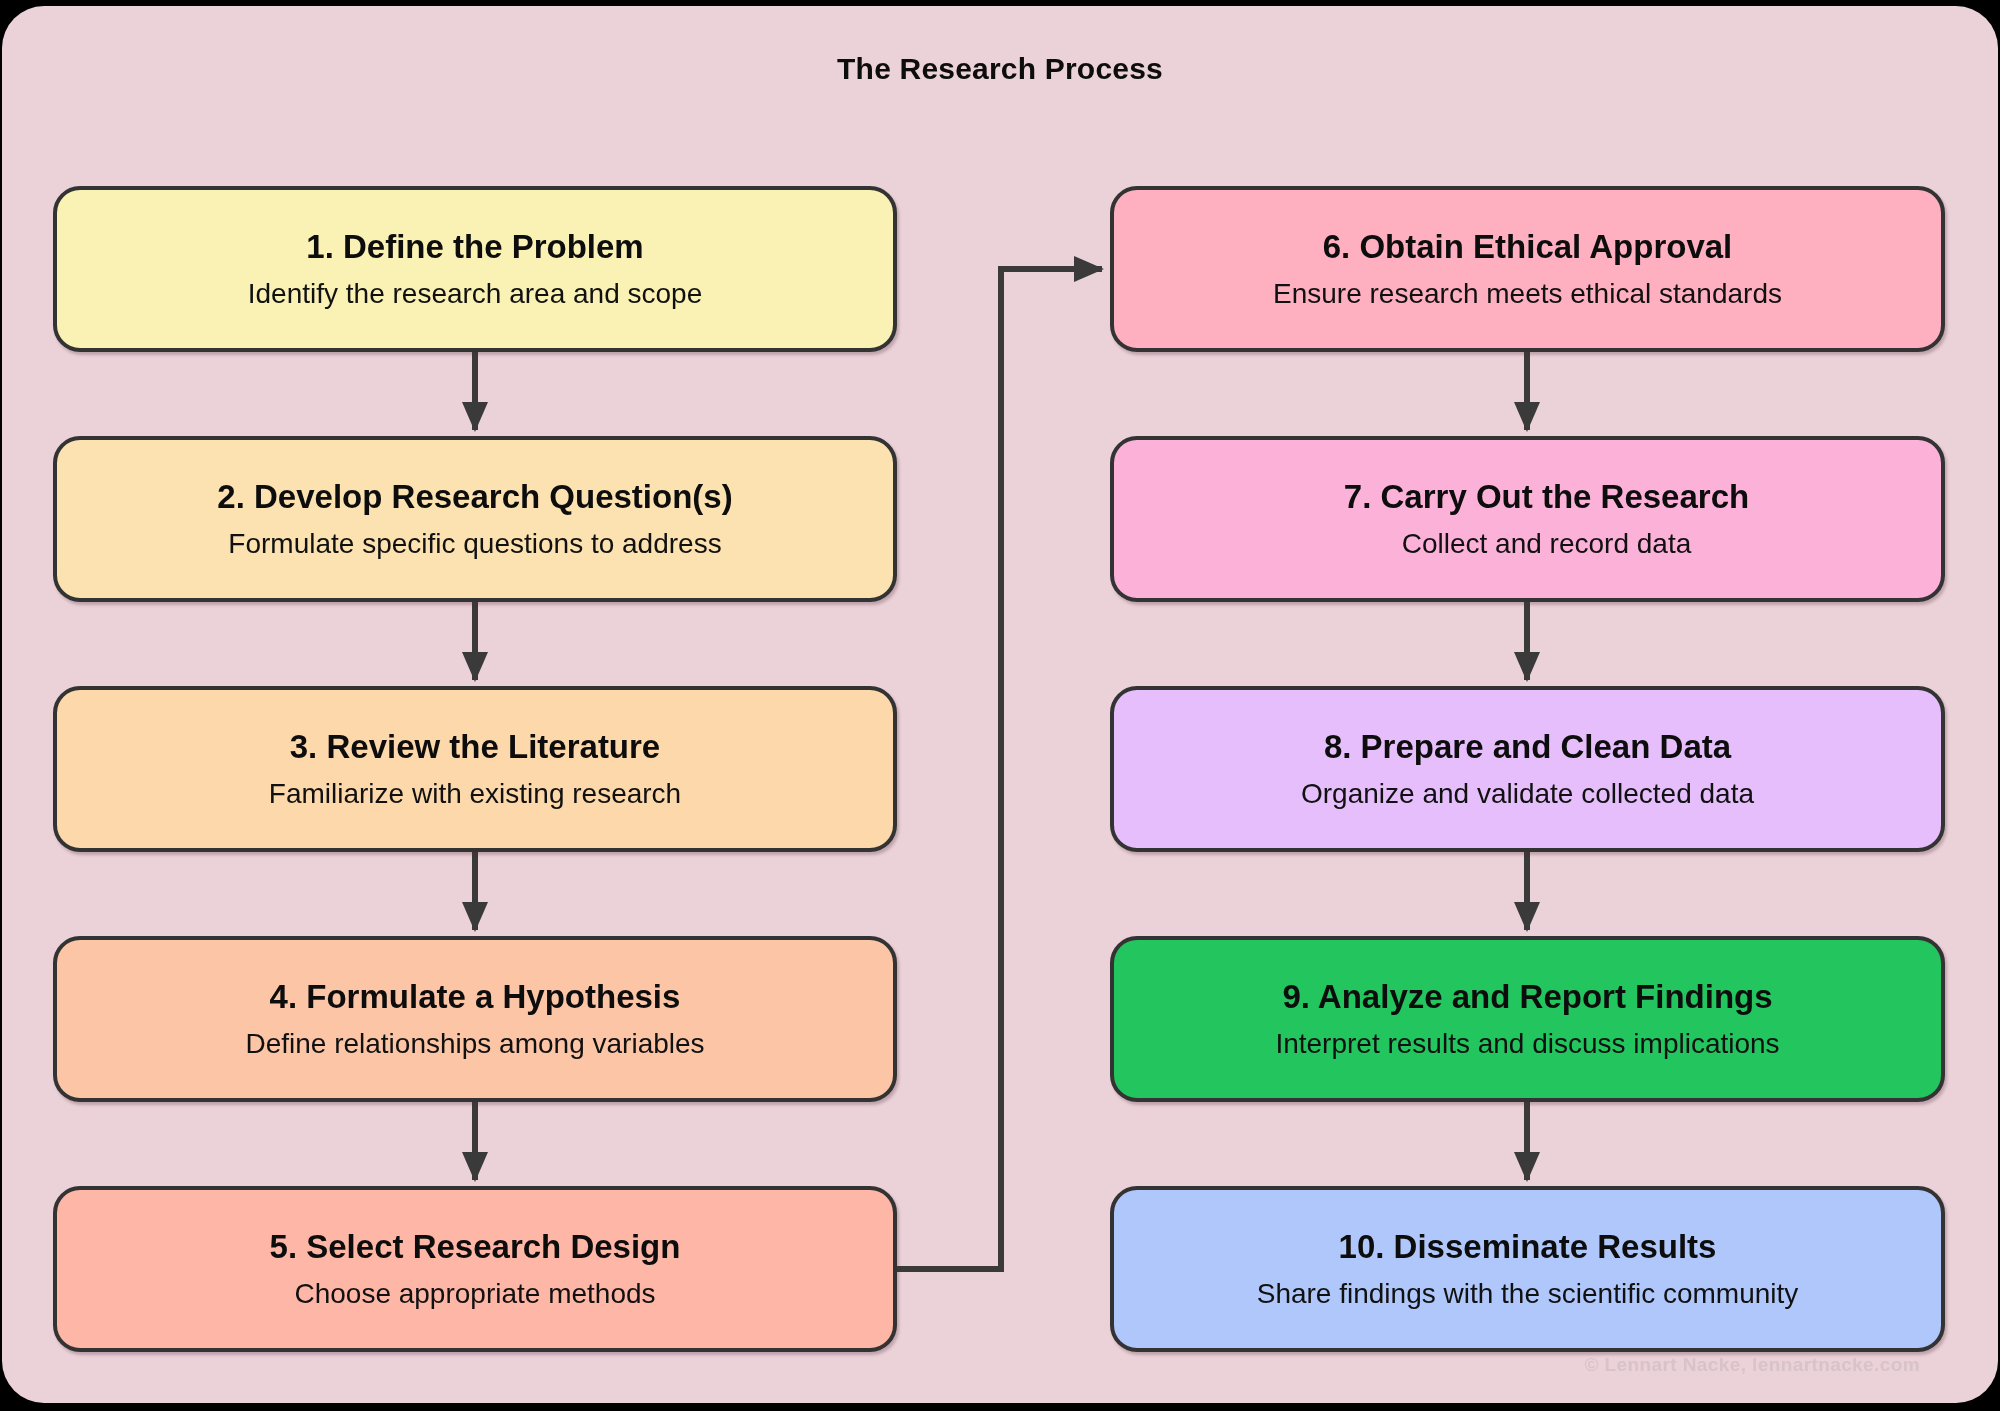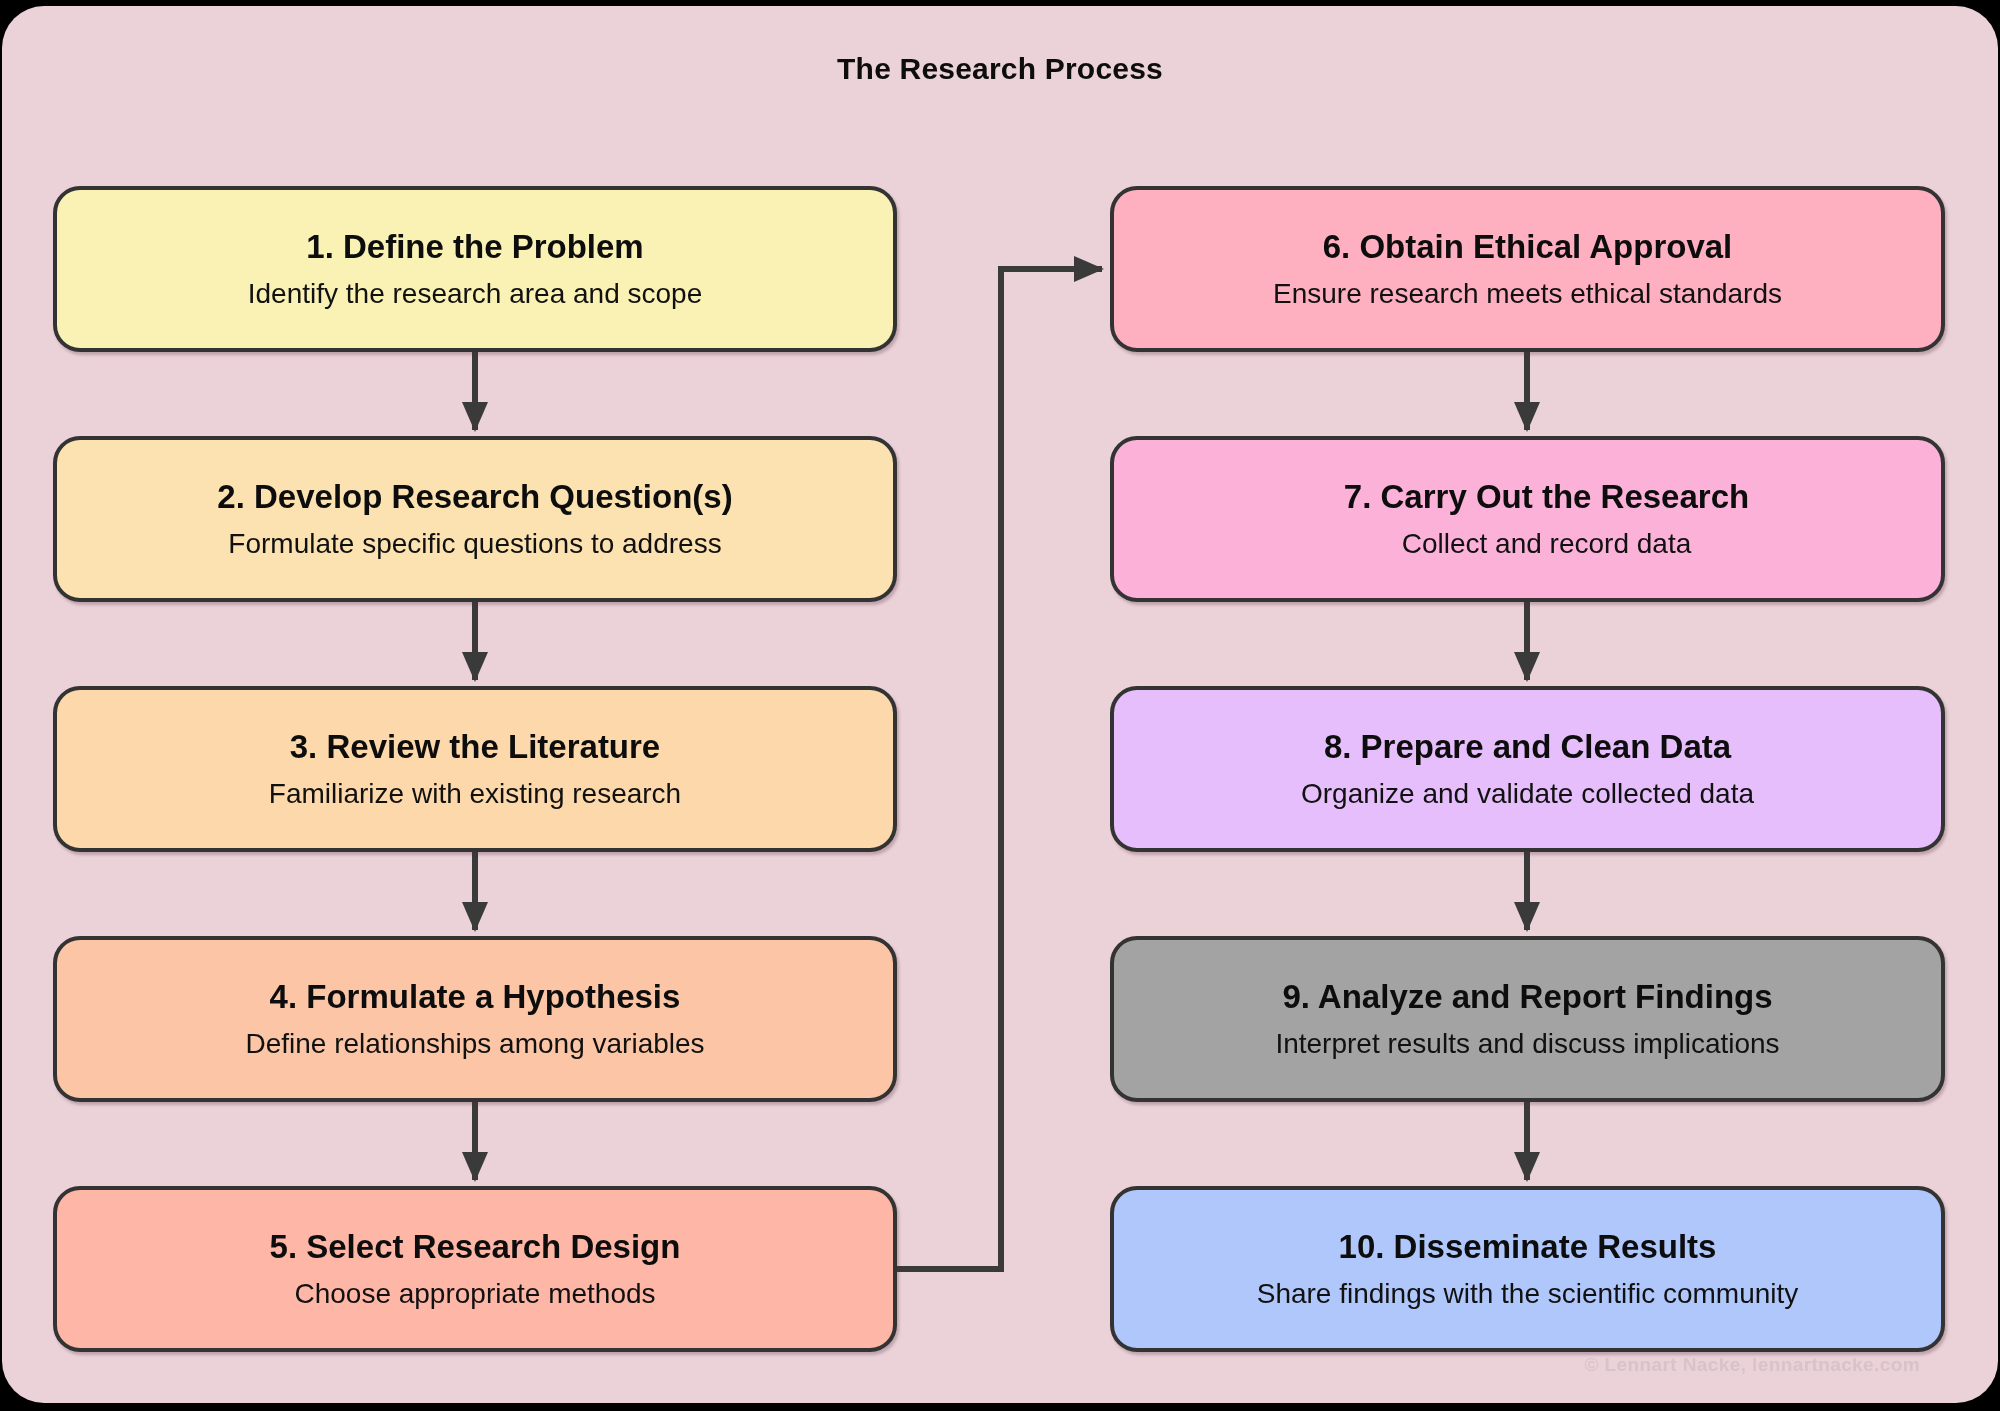--- a/index.html
+++ b/index.html
@@ -135,21 +135,21 @@
     <div class="node-sub">Ensure research meets ethical standards</div>
   </div>
   <div class="node col-right row-2" style="background: rgb(252, 177, 217); padding-left: 38px;">
     <div class="node-title">7. Carry Out the Research</div>
     <div class="node-sub">Collect and record data</div>
   </div>
   <div class="node col-right row-3" style="background: rgb(229, 190, 251);">
     <div class="node-title">8. Prepare and Clean Data</div>
     <div class="node-sub">Organize and validate collected data</div>
   </div>
-  <div class="node col-right row-4" style="background: #a3a3a3;">
+  <div class="node col-right row-4" style="background: #22c55e;">
     <div class="node-title">9. Analyze and Report Findings</div>
     <div class="node-sub">Interpret results and discuss implications</div>
   </div>
   <div class="node col-right row-5" style="background: rgb(176, 199, 251);">
     <div class="node-title">10. Disseminate Results</div>
     <div class="node-sub">Share findings with the scientific community</div>
   </div>
 
   <div class="watermark">© Lennart Nacke, lennartnacke.com</div>
 </div>

